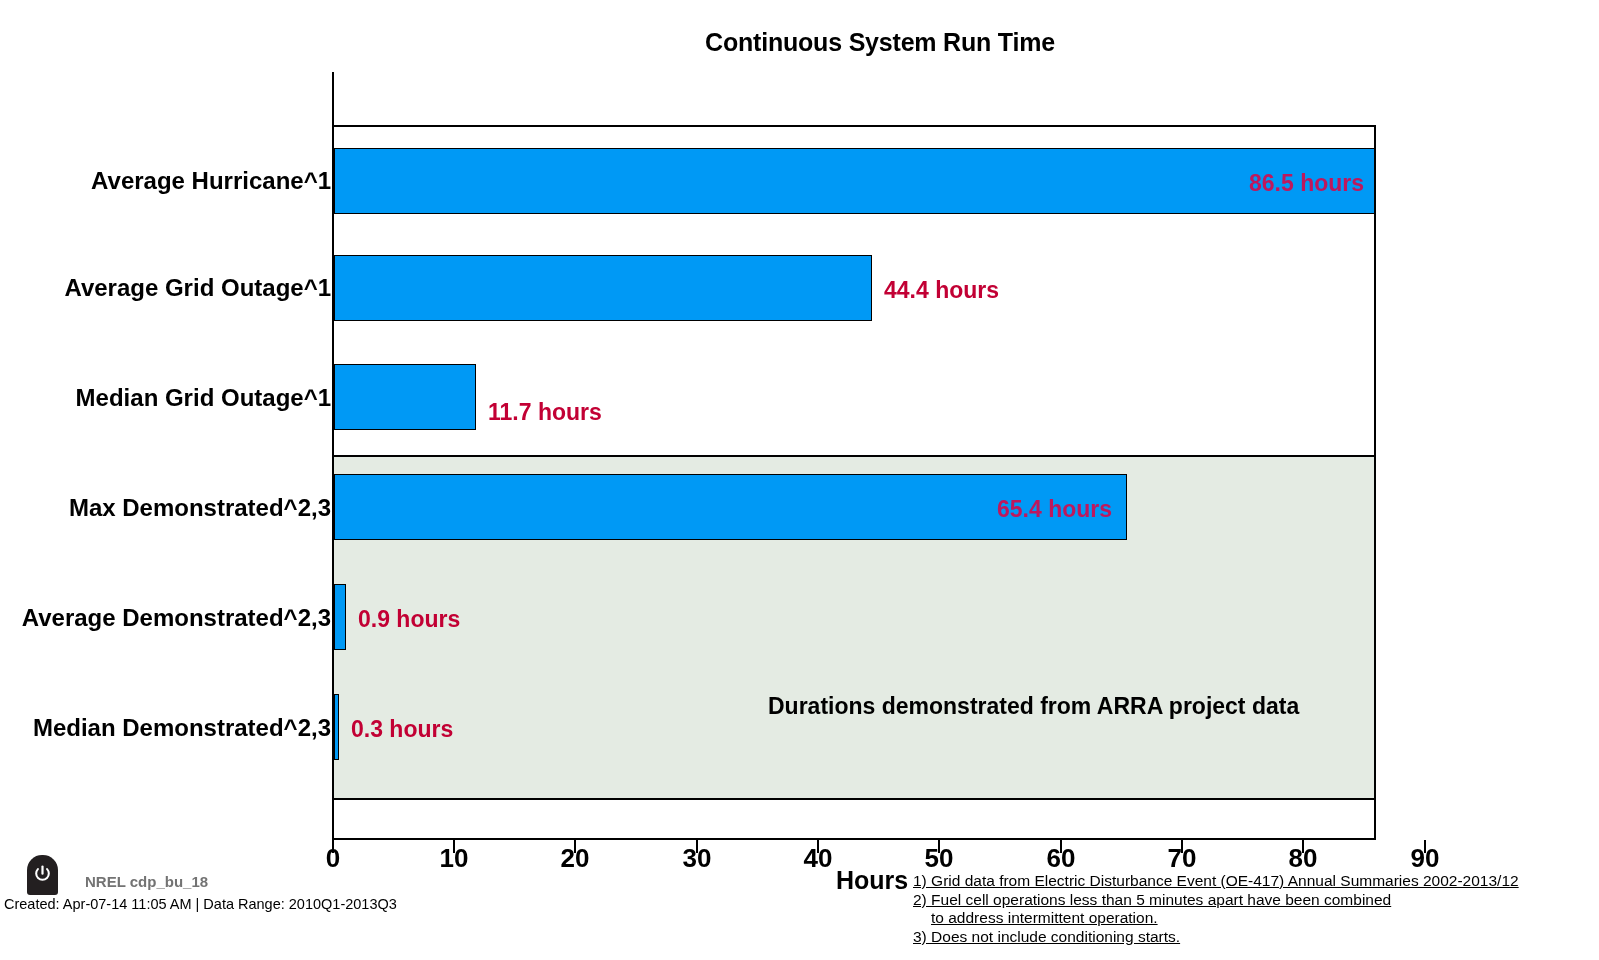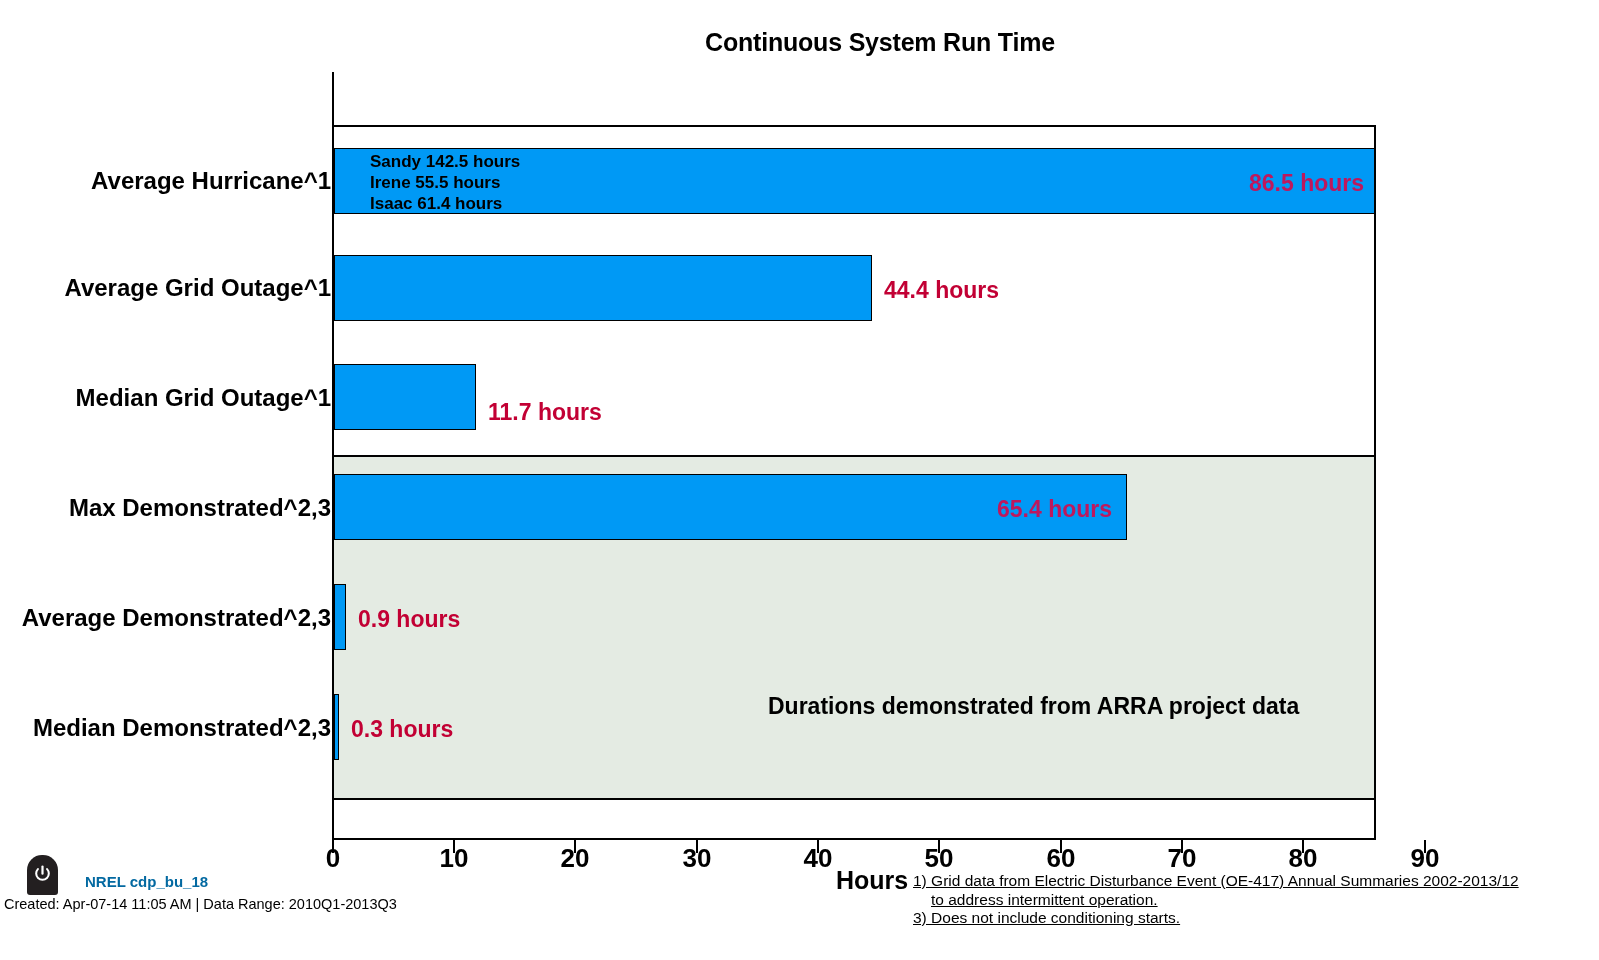--- a/index.html
+++ b/index.html
@@ -164,21 +164,21 @@
   }
   #footnotes .indent { padding-left: 18px; }
 
   
   #credit-id {
     position: absolute;
     left: 85px;
     top: 873px;
     font-size: 15px;
     font-weight: bold;
-    color: #0369a1;
+    color: #737373;
   }
   #credit-created {
     position: absolute;
     left: 4px;
     top: 896px;
     font-size: 14.5px;
     color: #000000;
   }
   #nrel-logo {
     position: absolute;
@@ -205,25 +205,20 @@
 
 <div id="yaxis-spur"></div>
 
 <div id="plot-frame">
 
   <div id="arra-band">
     <div id="arra-note">Durations demonstrated from ARRA project data</div>
   </div>
 
   <div class="bar bar-b0" style="width:1041px"></div>
-  <div id="hurricane-notes">
-    <div>Sandy 142.5 hours</div>
-    <div>Irene 55.5 hours</div>
-    <div>Isaac 61.4 hours</div>
-  </div>
   <div class="val-inside" style="left:915px; top:43px">86.5 hours</div>
 
   <div class="bar bar-b1" style="width:538px"></div>
   <div class="val-outside" style="left:550px; top:150px">44.4 hours</div>
 
   <div class="bar bar-b2" style="width:142px"></div>
   <div class="val-outside" style="left:154px; top:272px">11.7 hours</div>
 
   <div class="bar bar-b3" style="width:793px"></div>
   <div class="val-inside" style="left:663px; top:369px">65.4 hours</div>
@@ -255,20 +250,21 @@
 <div class="xticklabel" style="left:939px">50</div>
 <div class="xticklabel" style="left:1061px">60</div>
 <div class="xticklabel" style="left:1182px">70</div>
 <div class="xticklabel" style="left:1303px">80</div>
 <div class="xticklabel" style="left:1425px">90</div>
 
 <div id="xaxis-title">Hours</div>
 
 <div id="footnotes">
   <div>1) Grid data from Electric Disturbance Event (OE-417) Annual Summaries 2002-2013/12</div>
+  <div>2) Fuel cell operations less than 5 minutes apart have been combined</div>
   <div class="indent">to address intermittent operation.</div>
   <div>3) Does not include conditioning starts.</div>
 </div>
 
 <div id="nrel-logo">
   <svg width="19" height="19" viewBox="0 0 24 24">
     <path d="M12 2 L12 11" stroke="#ffffff" stroke-width="2.8" stroke-linecap="round" fill="none"></path>
     <path d="M6.2 5.2 A 8 8 0 1 0 17.8 5.2" stroke="#ffffff" stroke-width="2.6" fill="none" stroke-linecap="round"></path>
   </svg>
 </div>

